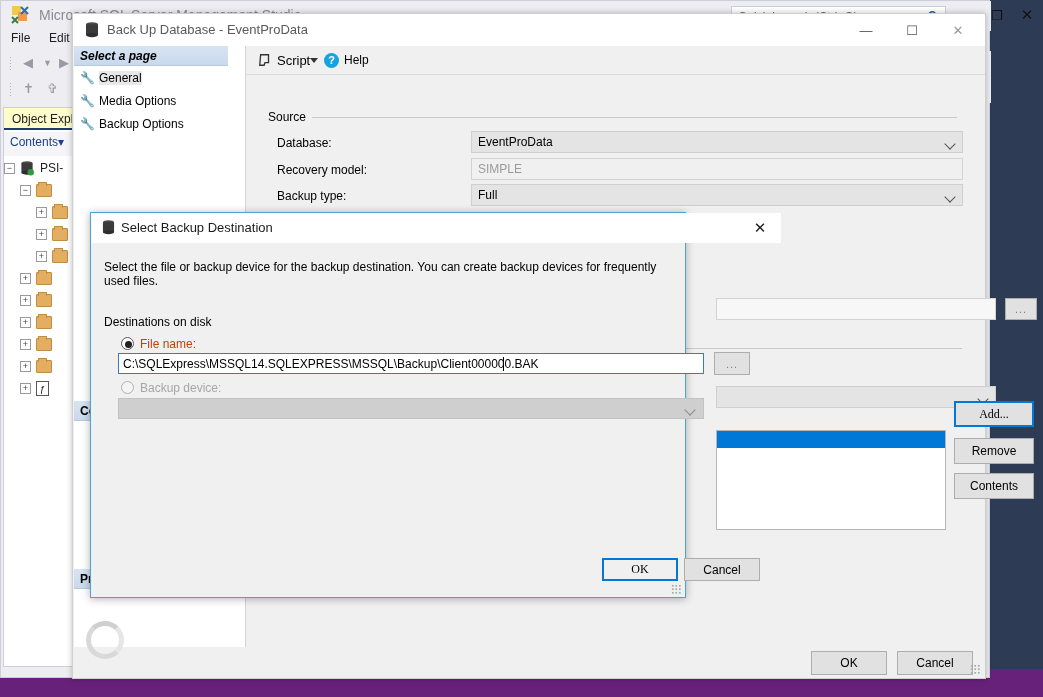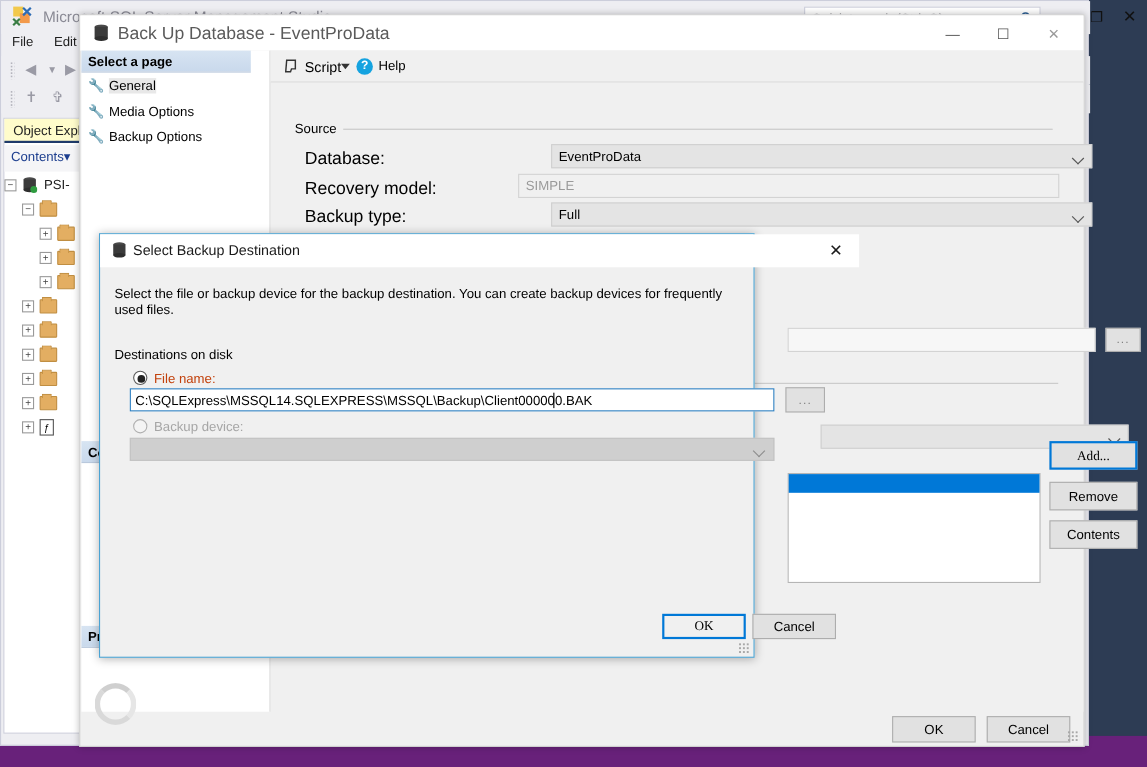--- a/index.html
+++ b/index.html
@@ -148,39 +148,40 @@
     box-shadow: 0 0 6px rgba(0,0,0,0.25);
   }
   #backup-titlebar {
     position: absolute; left: 0; top: 0; width: 912px; height: 32px;
     background: #ffffff;
   }
   #backup-dbicon {
     position: absolute; left: 12px; top: 8px; width: 14px; height: 16px;
   }
   #backup-title {
-    position: absolute; left: 34px; top: 8px; font-size: 16px; color: #5a5a5a;
+    position: absolute; left: 34px; top: 8px; font-size: 13px; color: #5a5a5a;
   }
   .bd-btn {
     position: absolute; top: 0; width: 46px; height: 32px;
     display: flex; align-items: center; justify-content: center;
     color: #555; font-size: 13px;
   }
   #bd-min { left: 770px; }
   #bd-max { left: 816px; }
   #bd-close { left: 862px; color: #999; }
 
   #backup-sidebar {
     position: absolute; left: 1px; top: 32px; width: 172px; height: 601px;
     background: #ffffff; border-right: 1px solid #d4d4d4;
   }
   #sidebar-header {
     position: absolute; left: 0; top: 0; width: 154px; height: 20px;
     background: linear-gradient(to bottom, #d7e4f2, #c9d9ec);
     border-bottom: 1px solid #b9c8dc;
+    font-style: italic;
   }
   #sidebar-header-text {
     position: absolute; left: 6px; top: 3px; font-size: 12px; font-weight: bold; color: #000;
   }
   .sb-item { position: absolute; left: 6px; height: 16px; }
   .wrench {
     position: absolute; left: 0; top: 1px; width: 13px; height: 13px;
     font-size: 12px; color: #3c3c3c; line-height: 13px;
   }
   .sb-label { position: absolute; left: 19px; top: 0; font-size: 12px; color: #000; white-space: nowrap; }
@@ -224,25 +225,24 @@
   }
   #help-label { position: absolute; left: 98px; top: 7px; font-size: 12px; }
 
   .group-title {
     position: absolute; font-size: 12px; color: #000; background: #f0f0f0;
     padding-right: 5px; z-index: 2;
   }
   .group-line {
     position: absolute; height: 1px; background: #c8c8c8;
   }
-  .field-label { position: absolute; font-size: 16px; color: #000; }
+  .field-label { position: absolute; font-size: 12px; color: #000; }
   .combo {
     position: absolute; height: 22px; background: #e4e4e4;
     border: 1px solid #cfcfcf;
-    margin-left: 30px;
   }
   .combo-text { position: absolute; left: 6px; top: 3px; font-size: 12px; color: #000; }
   .combo-arrow {
     position: absolute; right: 8px; top: 8px; width: 8px; height: 8px;
     border-right: 1.6px solid #555; border-bottom: 1.6px solid #555;
     transform: rotate(45deg);
   }
   .textbox-ro {
     position: absolute; height: 22px; background: #f0f0f0; border: 1px solid #d3d3d3;
   }

